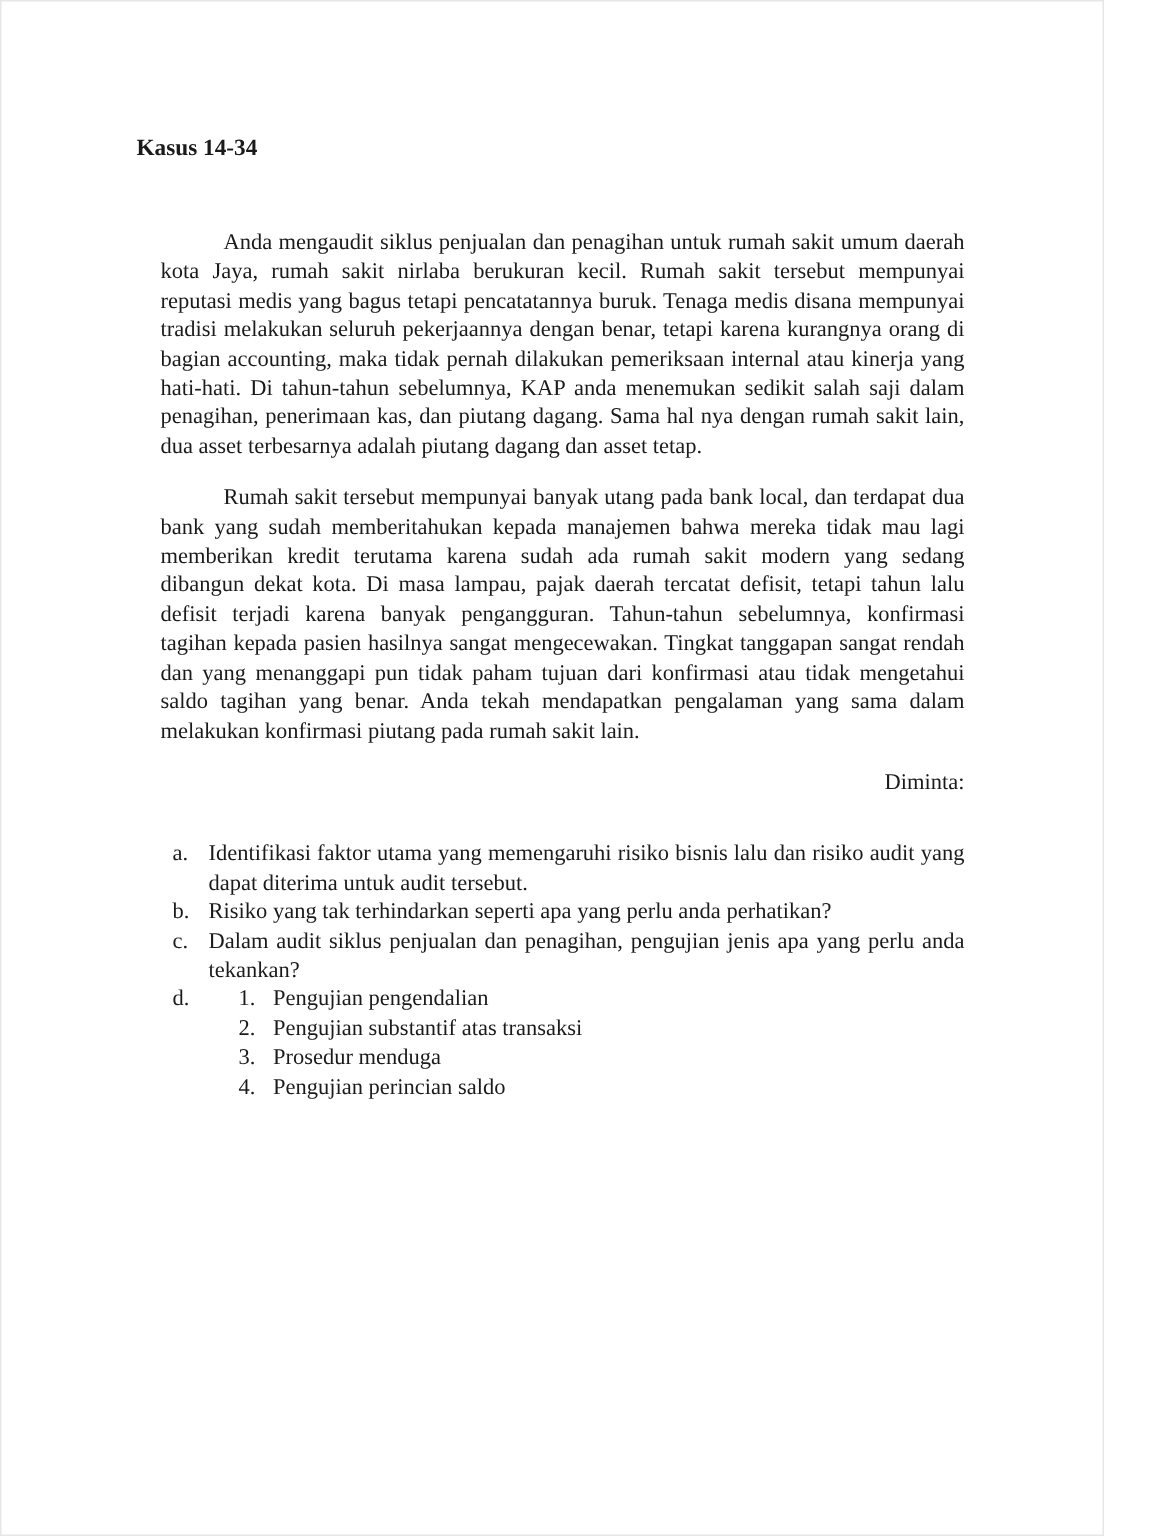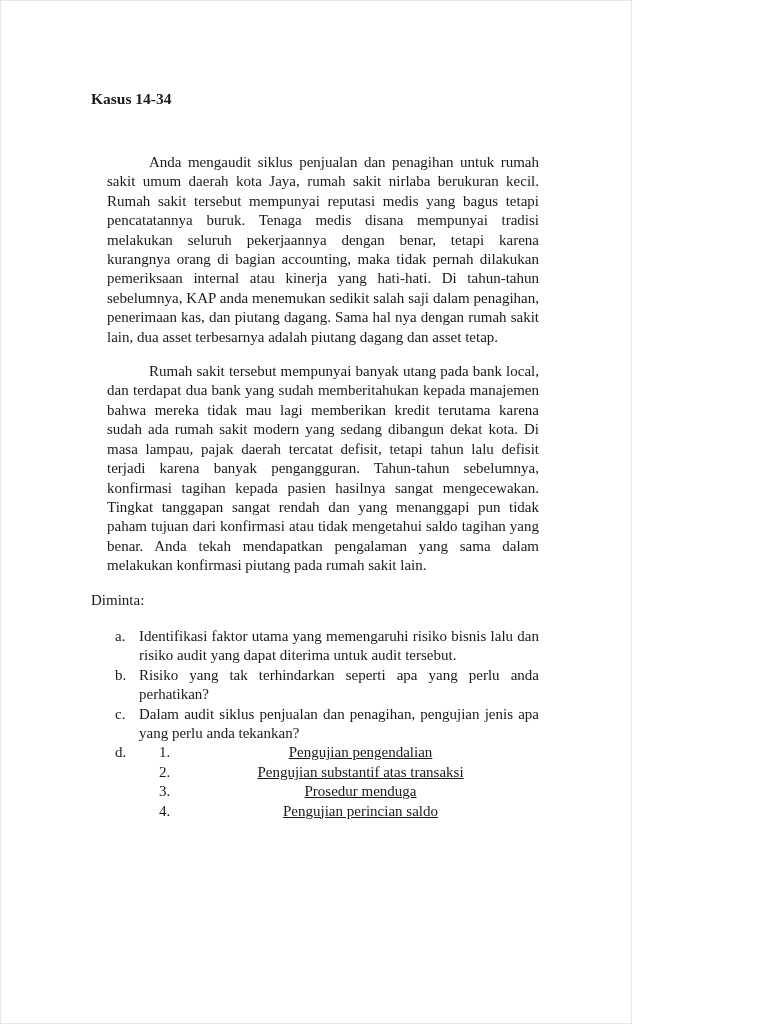--- a/index.html
+++ b/index.html
@@ -2,21 +2,21 @@
 <html><head>
 <meta charset="utf-8">
 <style>
   html, body {
     margin: 0;
     padding: 0;
     background: #ffffff;
   }
   .page {
     position: relative;
-    width: 632px;
+    width: 736px;
     height: 1024px;
     box-sizing: border-box;
     background: #ffffff;
     border: 1px solid #e7e7e7;
     padding: 88px 92px 0 90px;
     font-family: "Liberation Serif", "DejaVu Serif", serif;
     font-size: 15px;
     line-height: 19.4px;
     color: #1a1a1a;
     overflow: hidden;
@@ -29,22 +29,22 @@
   }
   .para {
     margin: 0 0 15px 16px;
     text-align: justify;
     text-indent: 42px;
   }
   .para.last {
     margin-bottom: 9px;
   }
   .diminta {
-    margin: 0 0 17px 0;
-    text-align: left;
+    margin: 0 0 28px 0;
+    text-align: right;
   }
   .req-list {
     padding-left: 24px;
   }
   .req-item {
     display: flex;
   }
   .req-item .marker {
     flex: 0 0 24px;
   }
@@ -56,22 +56,21 @@
     margin-left: 20px;
   }
   .sub-item {
     display: flex;
   }
   .sub-item .marker {
     flex: 0 0 23px;
   }
   .sub-item .itext {
     flex: 1;
-    text-align: center;
-    text-decoration: underline;
+    text-align: left;
   }
 </style>
 </head>
 <body>
 
 <div class="page">
 
   <h1 class="title">Kasus 14-34</h1>
 
   <p class="para">Anda mengaudit siklus penjualan dan penagihan untuk rumah sakit umum daerah kota Jaya, rumah sakit nirlaba berukuran kecil. Rumah sakit tersebut mempunyai reputasi medis yang bagus tetapi pencatatannya buruk. Tenaga medis disana mempunyai tradisi melakukan seluruh pekerjaannya dengan benar, tetapi karena kurangnya orang di bagian accounting, maka tidak pernah dilakukan pemeriksaan internal atau kinerja yang hati-hati. Di tahun-tahun sebelumnya, KAP anda menemukan sedikit salah saji dalam penagihan, penerimaan kas, dan piutang dagang. Sama hal nya dengan rumah sakit lain, dua asset terbesarnya adalah piutang dagang dan asset tetap.</p>

